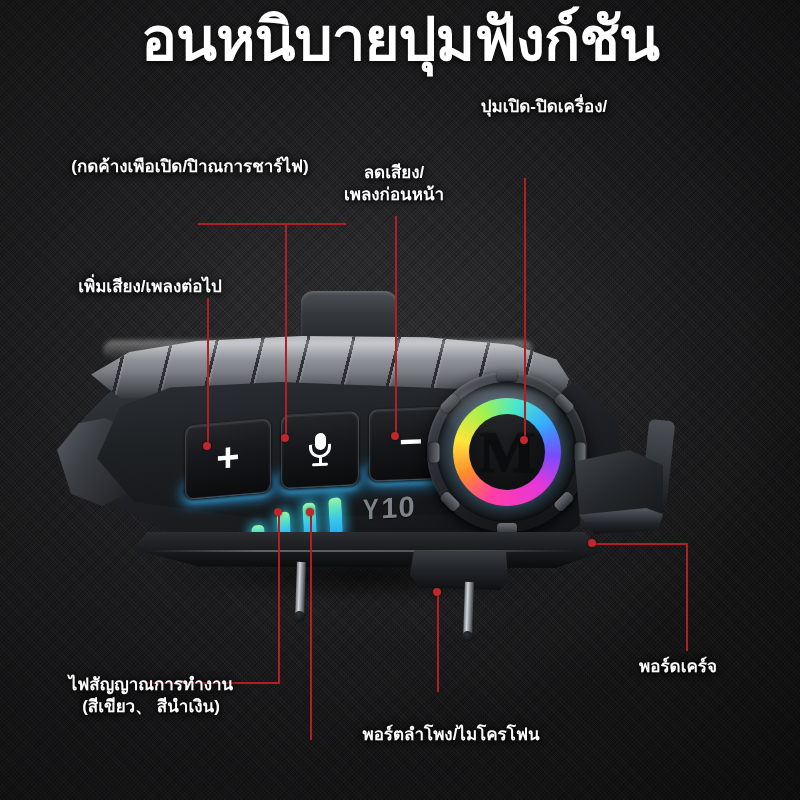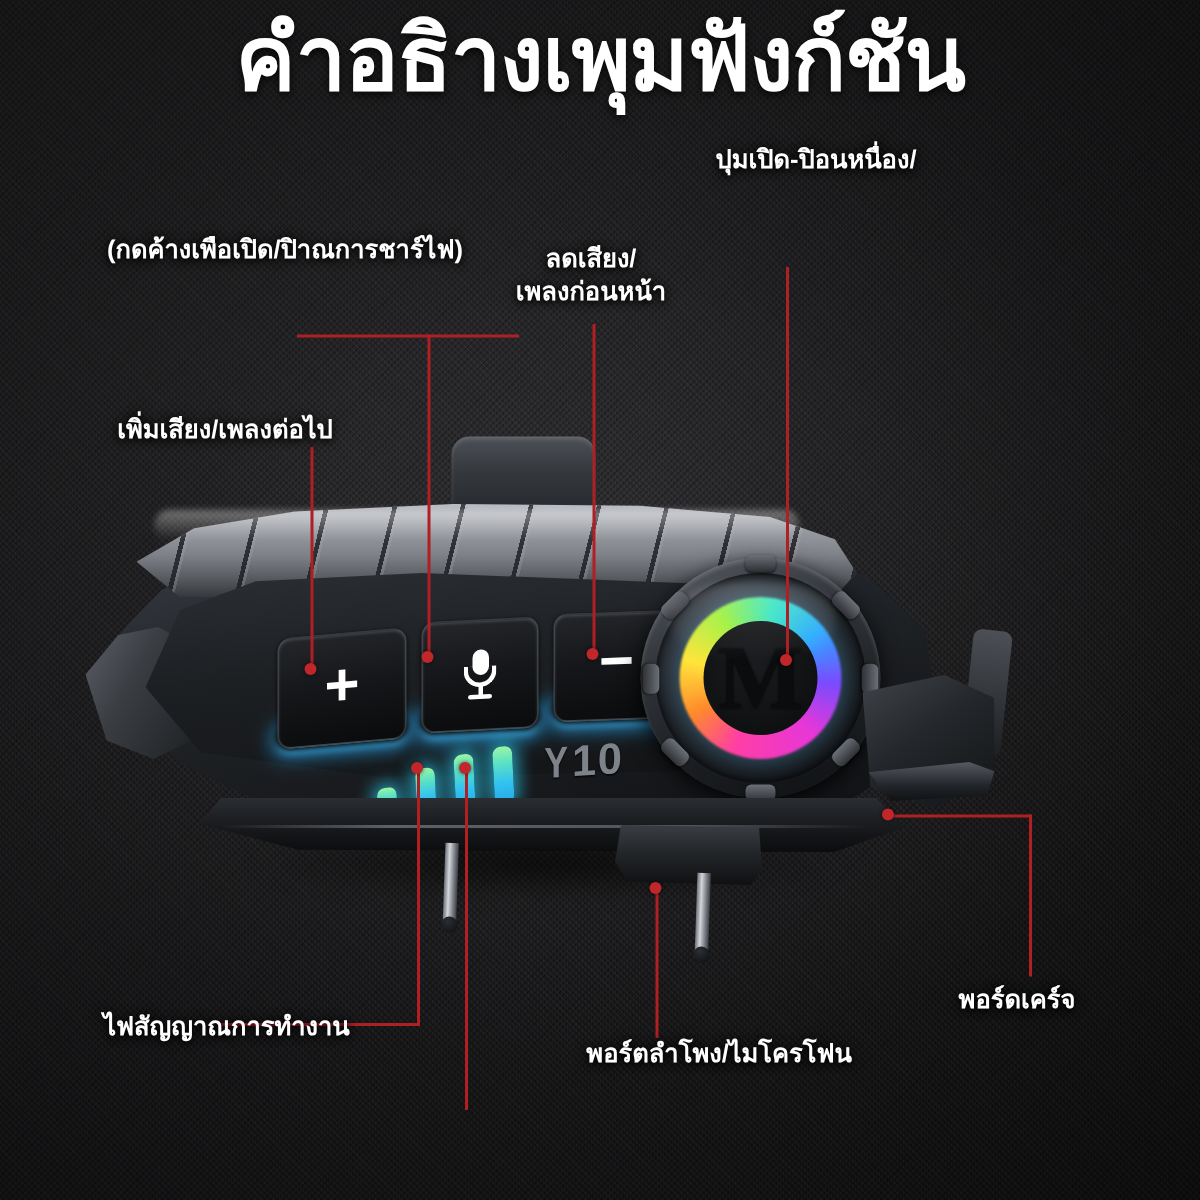--- a/index.html
+++ b/index.html
@@ -322,47 +322,48 @@
     background: linear-gradient(180deg, #3a3d43 0%, #222528 48%, #0f1012 100%);
     clip-path: polygon(4% 0%, 98% 4%, 100% 74%, 92% 100%, 10% 94%, 0% 62%);
     border-radius:6px;
   }
 </style>
 </head>
 <body>
 
 <div id="stage">
 
-  <div class="title">คำอธิางเพุมฟังก์ชัน</div>
+  <div class="title">อนหนิบายปุมฟังก์ชัน</div>
 
   <div class="label" style="left:424px; top:96px; width:240px;">
-    <div>ปุมเปิด-ปิอนหนื่อง/</div>
+    <div>ปุมเปิด-ปิดเครื่อง/</div>
   </div>
 
   <div class="label" style="left:40px; top:156px; width:300px;">
     <div class="sm">(กดค้างเพือเปิด/ปิาณการชาร์ไฟ)</div>
   </div>
 
   <div class="label" style="left:338px; top:162px; width:112px;">
     <div>ลดเสียง/</div>
     <div>เพลงก่อนหน้า</div>
   </div>
 
   <div class="label" style="left:60px; top:276px; width:180px;">
     <div>เพิ่มเสียง/เพลงต่อไป</div>
   </div>
 
   <div class="label" style="left:32px; top:674px; width:238px;">
     <div>ไฟสัญญาณการทำงาน</div>
+    <div>(สีเขียว、 สีนำเงิน)</div>
   </div>
 
   <div class="label" style="left:214px; top:736px; width:220px;">
   </div>
 
-  <div class="label" style="left:334px; top:692px; width:234px;text-align:right;">
+  <div class="label" style="left:334px; top:724px; width:234px;">
     <div>พอร์ตลำโพง/ไมโครโฟน</div>
   </div>
 
   <div class="label" style="left:608px; top:656px; width:140px;">
     <div>พอร์ดเคร์จ</div>
   </div>
 
   <div class="lead v" style="left:524px; top:178px; height:262px;"></div>
   <div class="dot" style="left:520px; top:436px;"></div>
 

